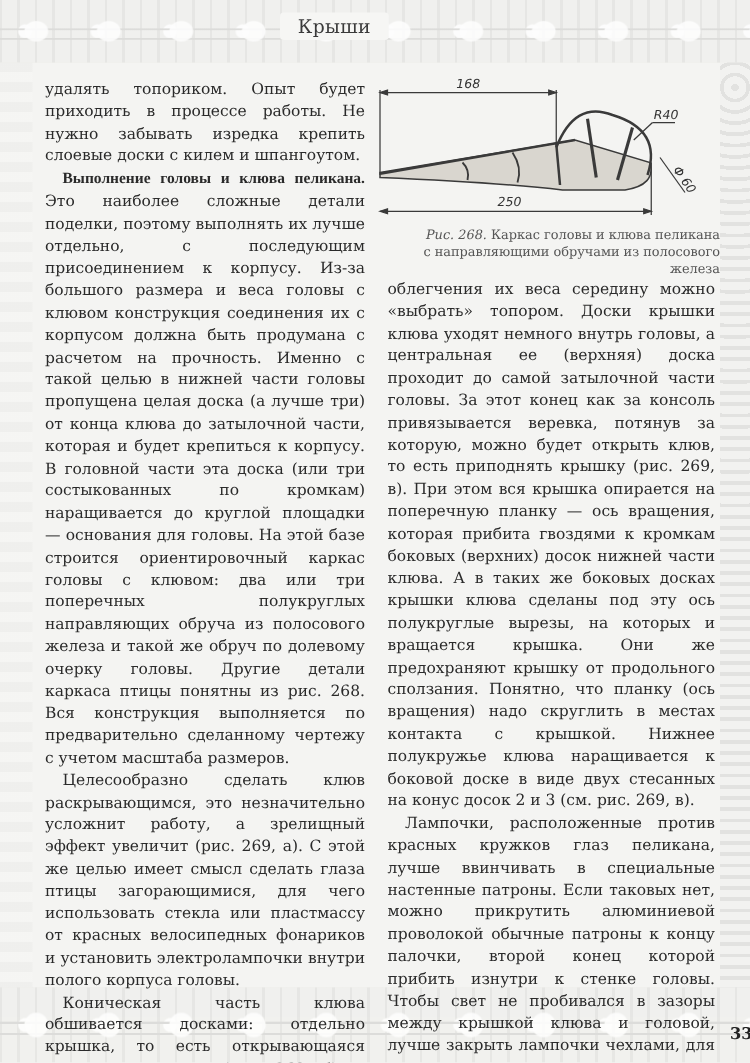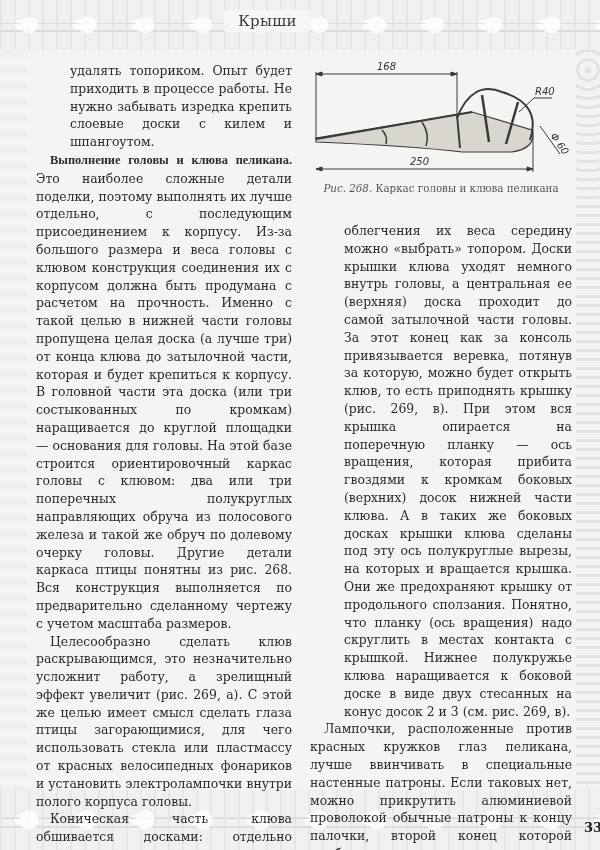--- a/index.html
+++ b/index.html
@@ -39,28 +39,28 @@
     .running-head span {
       background: #f6f6f4; padding: 2px 14px; border-radius: 3px;
     }
     .col {
       position: absolute; top: 62px; font-size: 12.4px; line-height: 17.8px;
       text-align: justify; hyphens: manual;
     }
     #col-left { left: 36px; width: 256px; }
     #col-right { left: 310px; width: 262px; top: 222px; }
     .col p { margin: 0; text-indent: 14px; }
-    .col p.noindent { text-indent: 0; margin-left: 34px; }
+    .col p.noindent { text-indent: 0; }
     .col b { font-weight: bold; font-family: Liberation Serif, serif; }
     .figure {
-      position: absolute; left: 302px; top: 60px; width: 270px; height: 150px;
+      position: absolute; left: 290px; top: 60px; width: 270px; height: 150px;
     }
     .figure svg { position: absolute; left: 0; top: 0; }
     .caption {
-      position: absolute; left: 306px; top: 182px; width: 270px; text-align: center;
+      position: absolute; left: 306px; top: 182px; width: 270px; text-align: right;
       font-size: 10.3px; line-height: 13.5px; color: #555;
     }
     .caption i { font-style: italic; }
     .page-number {
       position: absolute; left: 584px; top: 820px; font-weight: bold; font-size: 13px;
       color: #222; white-space: nowrap;
     }
   </style>
 </head>
 <body>
@@ -117,20 +117,21 @@
       <text x="75" y="10">168</text>
       <text x="108" y="105">250</text>
       <text x="233" y="35">R40</text>
       <text x="248" y="76" transform="rotate(55 248 76)">Φ 60</text>
     </g>
   </svg>
 </div>
 
 <div class="caption">
   <div><i>Рис. 268.</i> <span>Каркас головы и клюва пеликана</span></div>
+  <div>с направляющими обручами из полосового железа</div>
 </div>
 
 <div class="col" id="col-right">
   <p class="noindent">облегчения их веса середину можно «выбрать» топором. Доски крышки клюва уходят немного внутрь головы, а центральная ее (верхняя) доска проходит до самой затылочной части головы. За этот конец как за консоль привязывается веревка, потянув за которую, можно будет открыть клюв, то есть приподнять крышку (рис. 269, в). При этом вся крышка опирается на поперечную планку — ось вращения, которая прибита гвоздями к кромкам боковых (верхних) досок нижней части клюва. А в таких же боковых досках крышки клюва сделаны под эту ось полукруглые вырезы, на которых и вращается крышка. Они же предохраняют крышку от продольного сползания. Понятно, что планку (ось вращения) надо скруглить в местах контакта с крышкой. Нижнее полукружье клюва наращивается к боковой доске в виде двух стесанных на конус досок 2 и 3 (см. рис. 269, в).</p>
   <p>Лампочки, расположенные против красных кружков глаз пеликана, лучше ввинчивать в специальные настенные патроны. Если таковых нет, можно прикрутить алюминиевой проволокой обычные патроны к концу палочки, второй конец которой прибить изнутри к стенке головы. Чтобы свет не пробивался в зазоры между крышкой клюва и головой, лучше закрыть лампочки чехлами, для чего сделать две полукруглые дощечки, прибить к ним в два</p>
 </div>
 
 <div class="page-number">339</div>
 
 </body></html>

